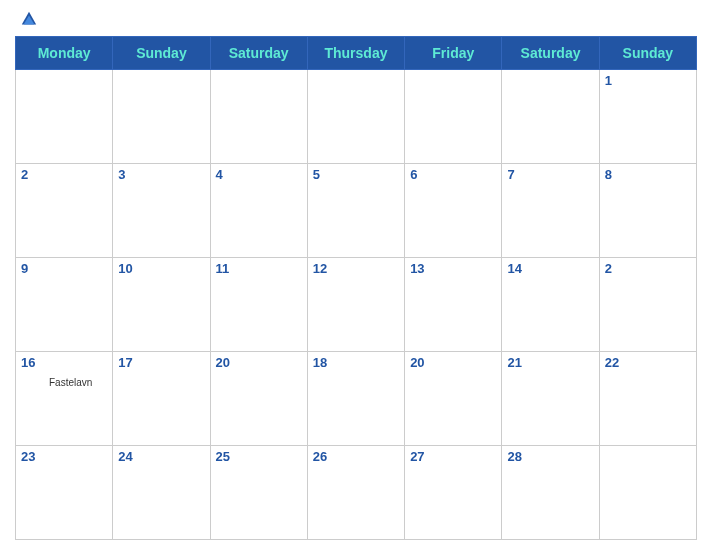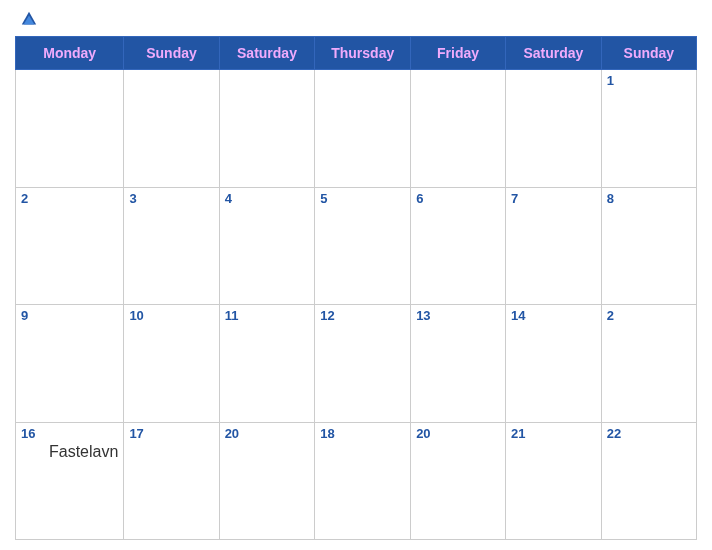--- a/index.html
+++ b/index.html
@@ -55,21 +55,21 @@
       text-align: right;
       min-width: 80px;
     }
     .calendar {
       width: 100%;
       border-collapse: collapse;
       flex: 1;
     }
     .calendar th {
       background-color: #2255a4;
-      color: #f0abfc;
+      color: #5eead4;
       font-size: 14px;
       font-weight: bold;
       text-align: center;
       padding: 8px 0;
       border: 1px solid #3366bb;
     }
     .calendar td {
       border: 1px solid #ccc;
       vertical-align: top;
       width: calc(100% / 7);
@@ -77,21 +77,21 @@
       height: 72px;
     }
     .day-num {
       font-size: 13px;
       font-weight: bold;
       color: #2255a4;
       display: block;
       margin-bottom: 2px;
     }
     .holiday-label {
-      font-size: 16px;
+      font-size: 10px;
       color: #333;
       padding-left: 28px;
     }
     .empty-cell {
       background: #fff;
     }
     .week-row td {
       background: #fff;
     }
   </style>
@@ -197,14 +197,35 @@
         <td>
           <span class="day-num">20</span>
         </td>
         <td>
           <span class="day-num">21</span>
         </td>
         <td>
           <span class="day-num">22</span>
         </td>
       </tr>
+      <tr class="week-row">
+        <td>
+          <span class="day-num">23</span>
+        </td>
+        <td>
+          <span class="day-num">24</span>
+        </td>
+        <td>
+          <span class="day-num">25</span>
+        </td>
+        <td>
+          <span class="day-num">26</span>
+        </td>
+        <td>
+          <span class="day-num">27</span>
+        </td>
+        <td>
+          <span class="day-num">28</span>
+        </td>
+        <td class="empty-cell"></td>
+      </tr>
     </tbody>
 </table>
 
 </body></html>

